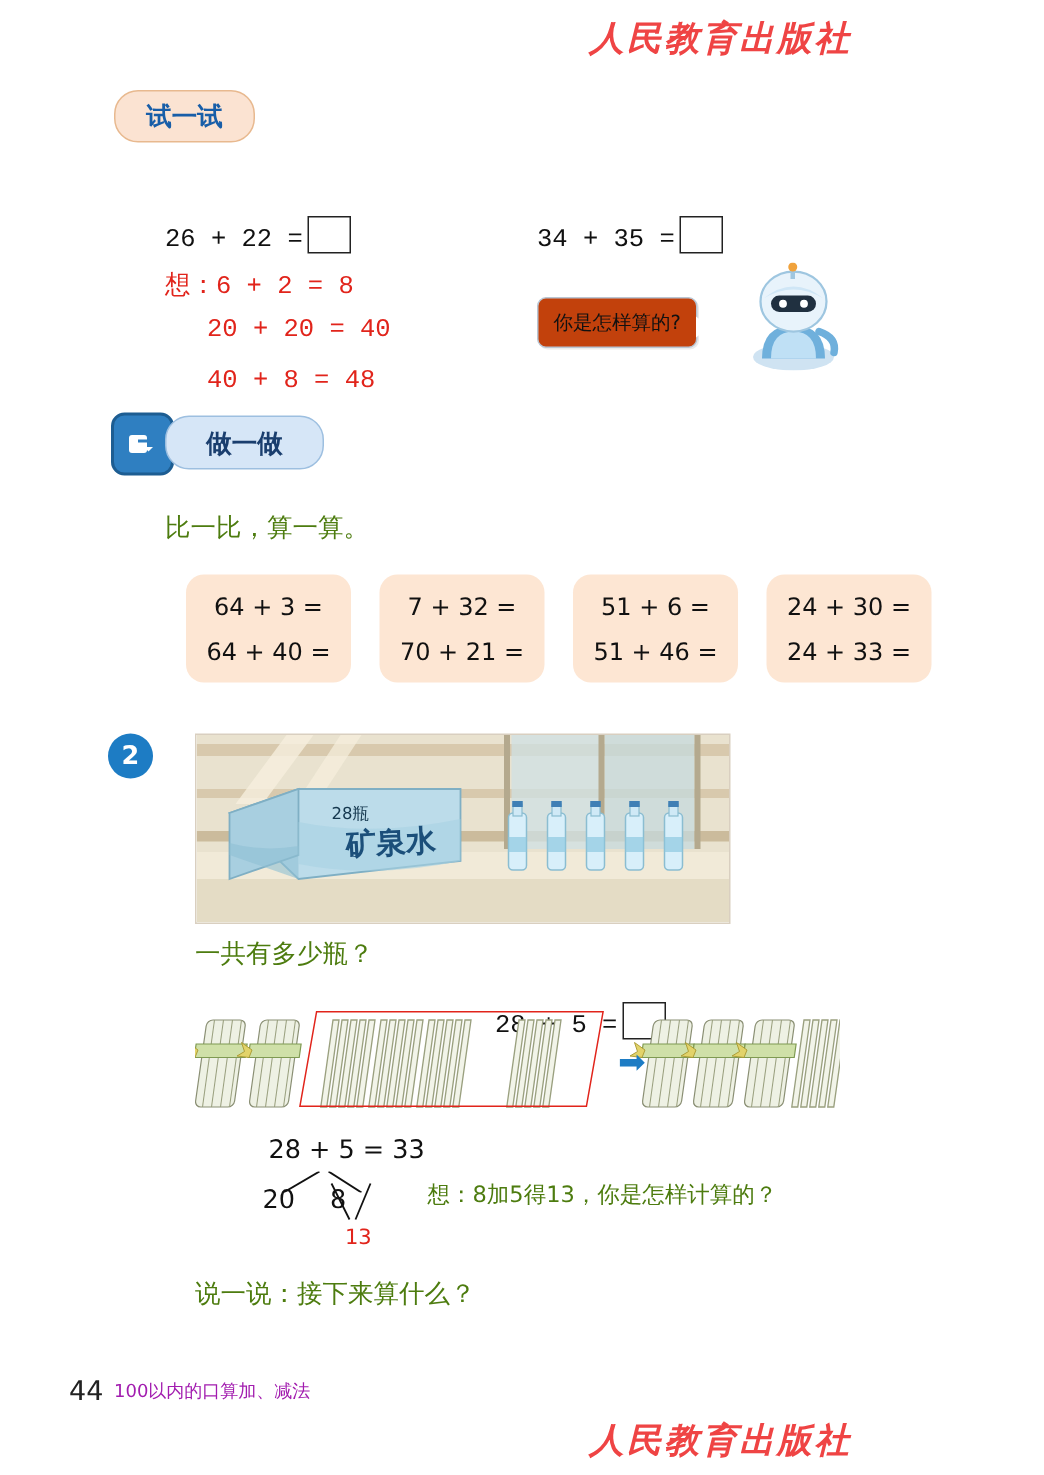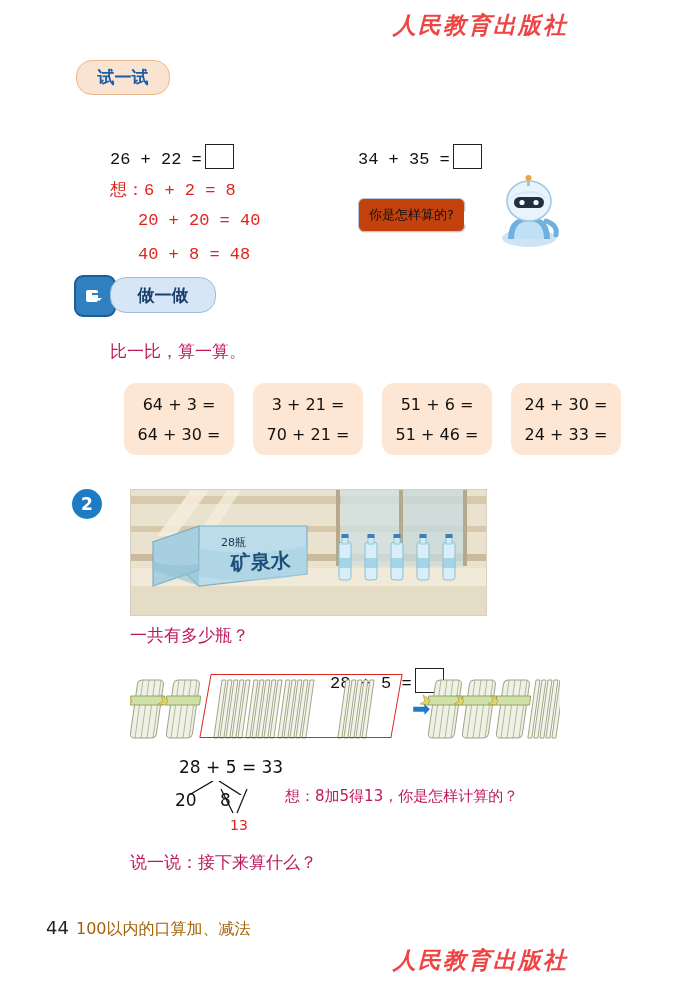--- a/index.html
+++ b/index.html
@@ -170,21 +170,21 @@
     width: 355px;
     height: 125px;
     overflow: hidden;
     border: 1px solid #d9cfc0;
   }
 
   
   .body-text {
     position: absolute;
     font-size: 17px;
-    color: #be185d;
+    color: #4d7c0f;
   }
 
   
   .bundles-wrap {
     position: absolute;
     left: 130px;
     top: 672px;
     width: 430px;
     height: 80px;
   }
@@ -232,22 +232,22 @@
     position: absolute;
     left: 46px;
     top: 917px;
     font-size: 18px;
     color: #222;
   }
   .footer-text {
     position: absolute;
     left: 76px;
     top: 919px;
-    font-size: 16px;
-    color: #a16207;
+    font-size: 12px;
+    color: #a21caf;
   }
 </style>
 </head>
 <body>
 
 <div class="publisher-mark publisher-top">人民教育出版社</div>
 
 <div class="pill pill-try">试一试</div>
 
 <div class="expr" style="left:110px; top:124px;">
@@ -286,24 +286,24 @@
     <path d="M8 9 h7 v7" stroke="#2f7fc1" stroke-width="2" fill="none"></path>
     <path d="M15 16 l3 -3 h-6 z" fill="#ffffff"></path>
   </svg>
 </div>
 <div class="pill pill-do">做一做</div>
 
 <div class="body-text" style="left:110px; top:340px;">比一比，算一算。</div>
 
 <div class="calc-box" style="left:124px; top:383px;">
   <span>64 + 3 =</span>
-  <span>64 + 30 =</span>
+  <span>64 + 40 =</span>
 </div>
 <div class="calc-box" style="left:253px; top:383px;">
-  <span>3 + 21 =</span>
+  <span>7 + 32 =</span>
   <span>70 + 21 =</span>
 </div>
 <div class="calc-box" style="left:382px; top:383px;">
   <span>51 + 6 =</span>
   <span>51 + 46 =</span>
 </div>
 <div class="calc-box" style="left:511px; top:383px;">
   <span>24 + 30 =</span>
   <span>24 + 33 =</span>
 </div>

